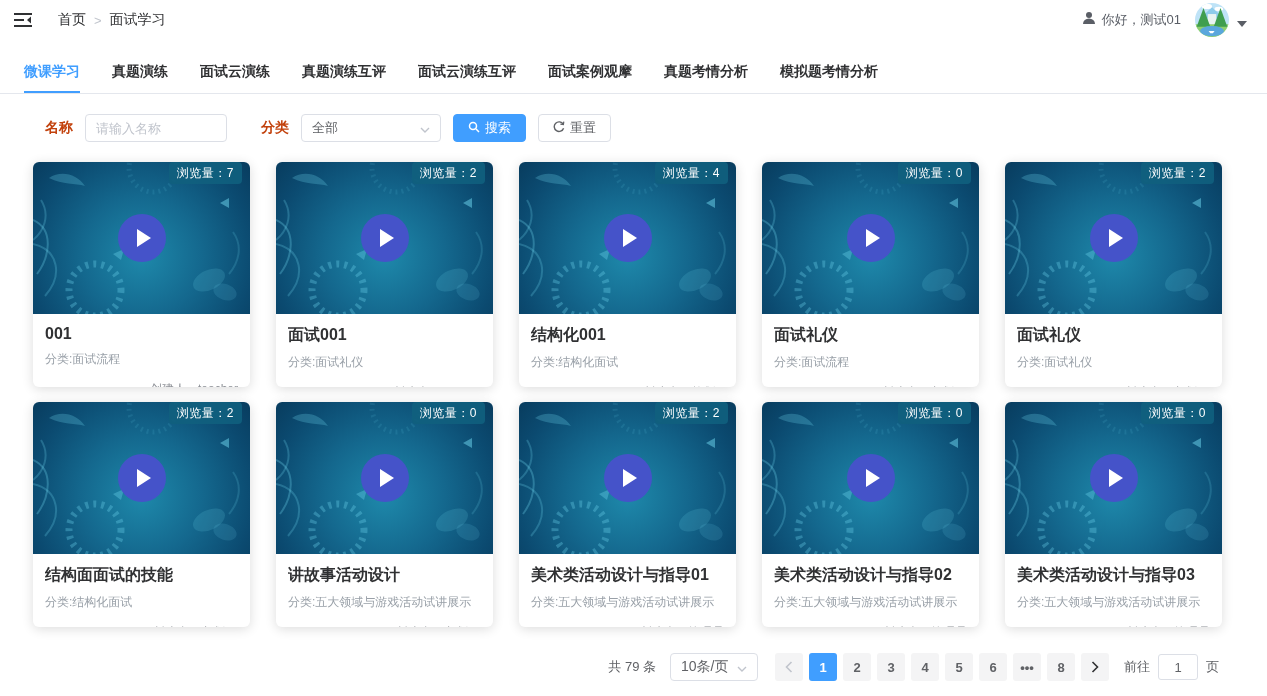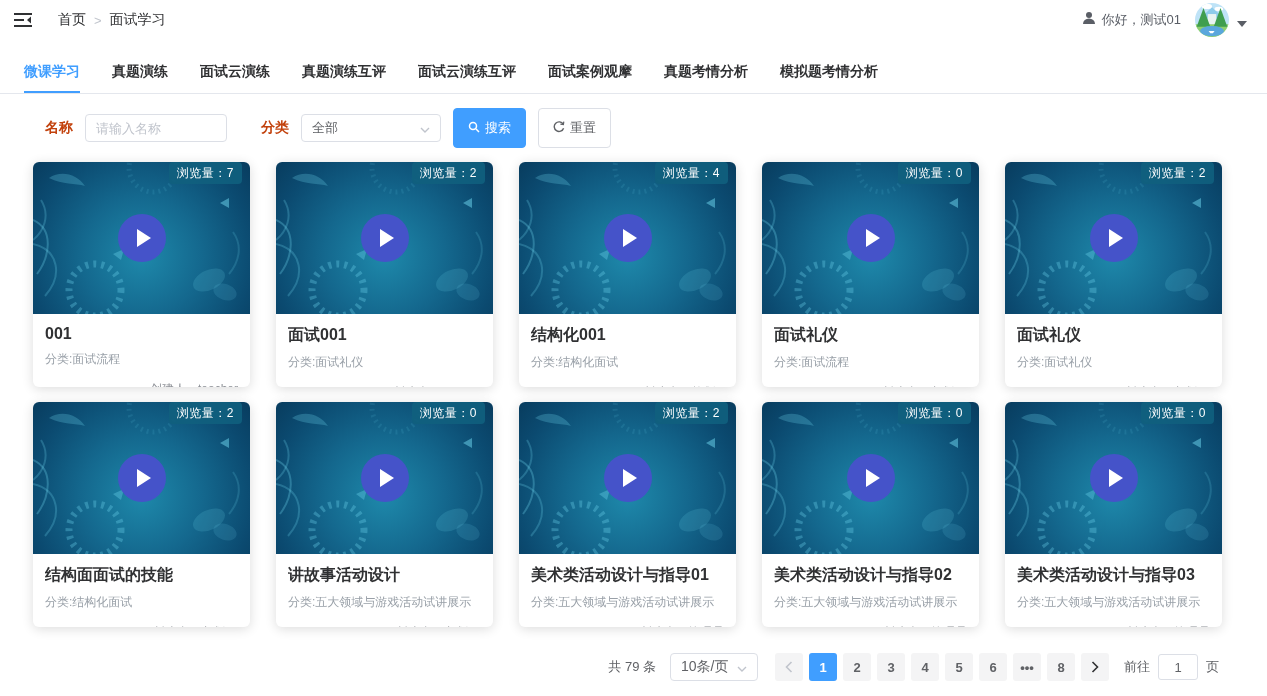--- a/index.html
+++ b/index.html
@@ -27,21 +27,21 @@
 
   
   .filter-row { display:flex; align-items:center; margin:20px 0 0 45px; height:28px; }
   .flabel { font-size:14px; font-weight:700; color:#c2410c; margin-right:12px; }
   .name-input { width:142px; height:28px; border:1px solid #dcdfe6; border-radius:4px; padding:0 10px;
     font-size:13px; color:#606266; outline:none; font-family:inherit; }
   .name-input::placeholder { color:#c0c4cc; }
   .flabel.cat { margin-left:34px; }
   .select-box { width:140px; height:28px; border:1px solid #dcdfe6; border-radius:4px; display:flex;
     align-items:center; justify-content:space-between; padding:0 10px; font-size:13px; color:#606266; cursor:pointer; }
-  .btn { height:40px; border-radius:4px; font-size:13px; display:flex; align-items:center; gap:5px;
+  .btn { height:28px; border-radius:4px; font-size:13px; display:flex; align-items:center; gap:5px;
     padding:8px 14px; cursor:pointer; font-family:inherit; }
   .btn-search { margin-left:12px; background:#409eff; border:1px solid #409eff; color:#fff; }
   .btn-reset { margin-left:12px; background:#fff; border:1px solid #dcdfe6; color:#606266; }
 
   
   .card-grid { margin:20px 33px 0; display:grid; grid-template-columns:repeat(5,217px);
     column-gap:26px; row-gap:15px; }
   .card { width:217px; height:225px; background:#fff; border-radius:6px; overflow:hidden;
     box-shadow:0 2px 12px rgba(0,0,0,0.14); cursor:pointer; }
   .thumb { position:relative; height:152px;

